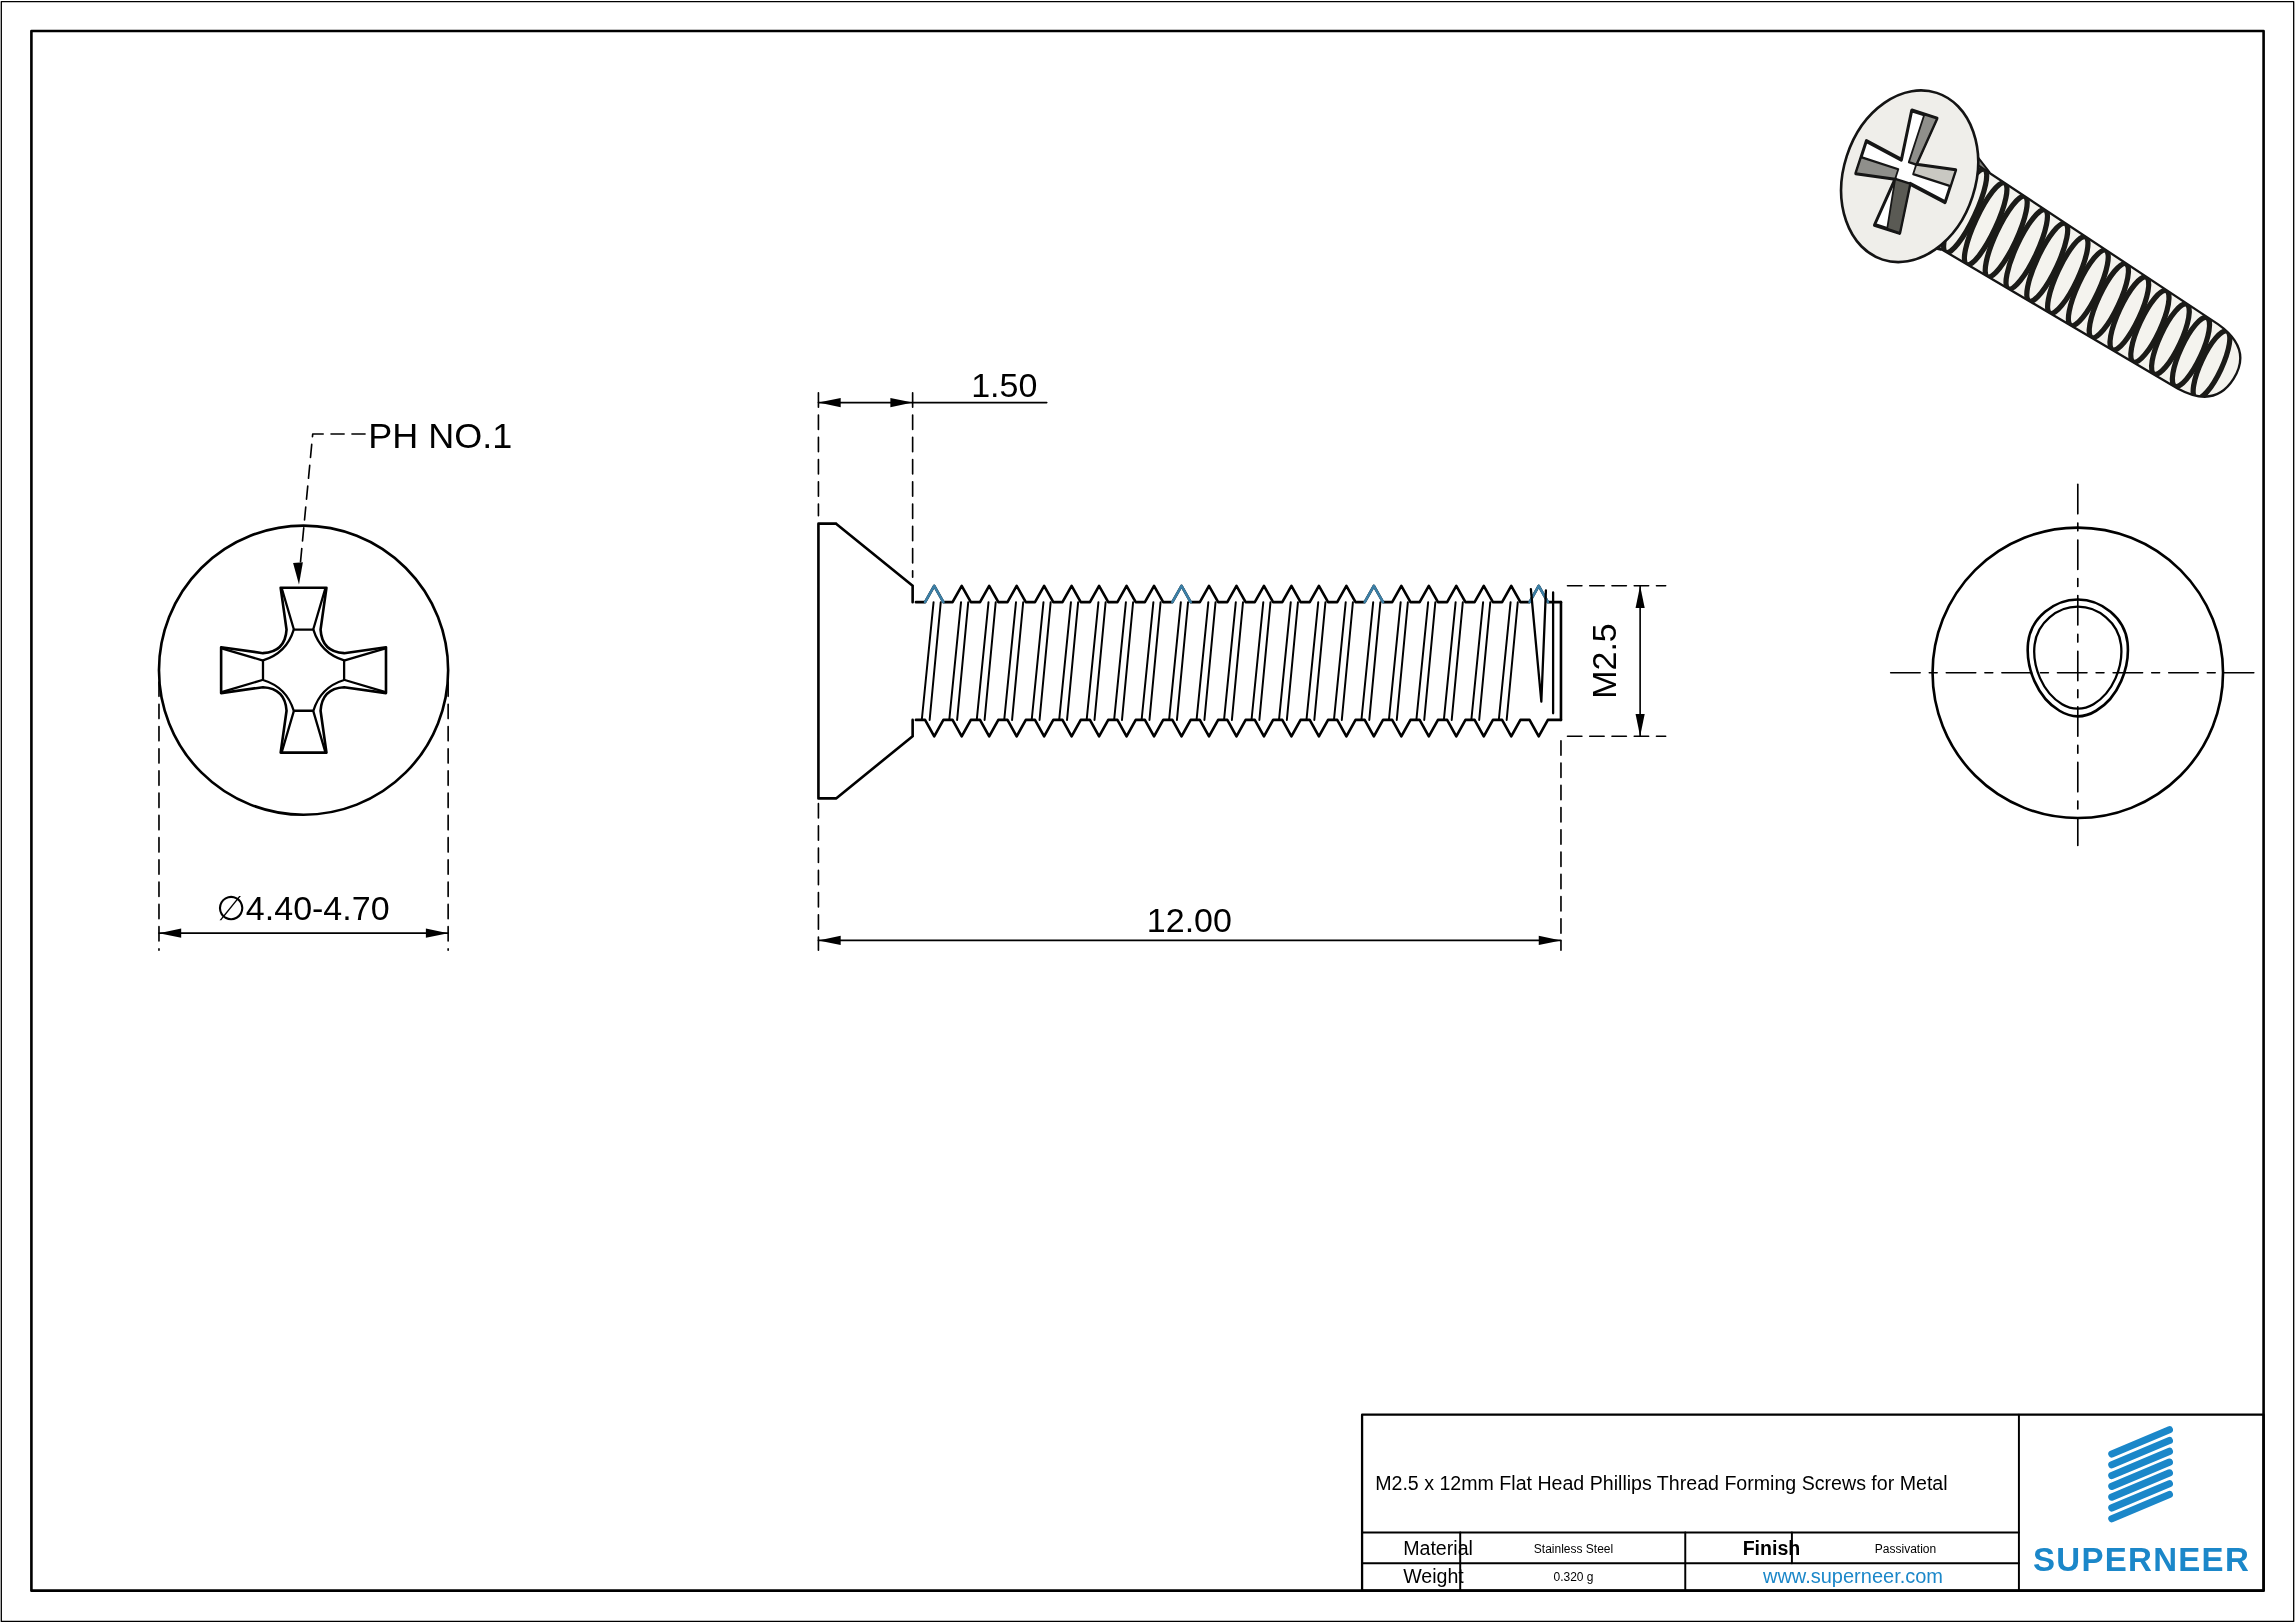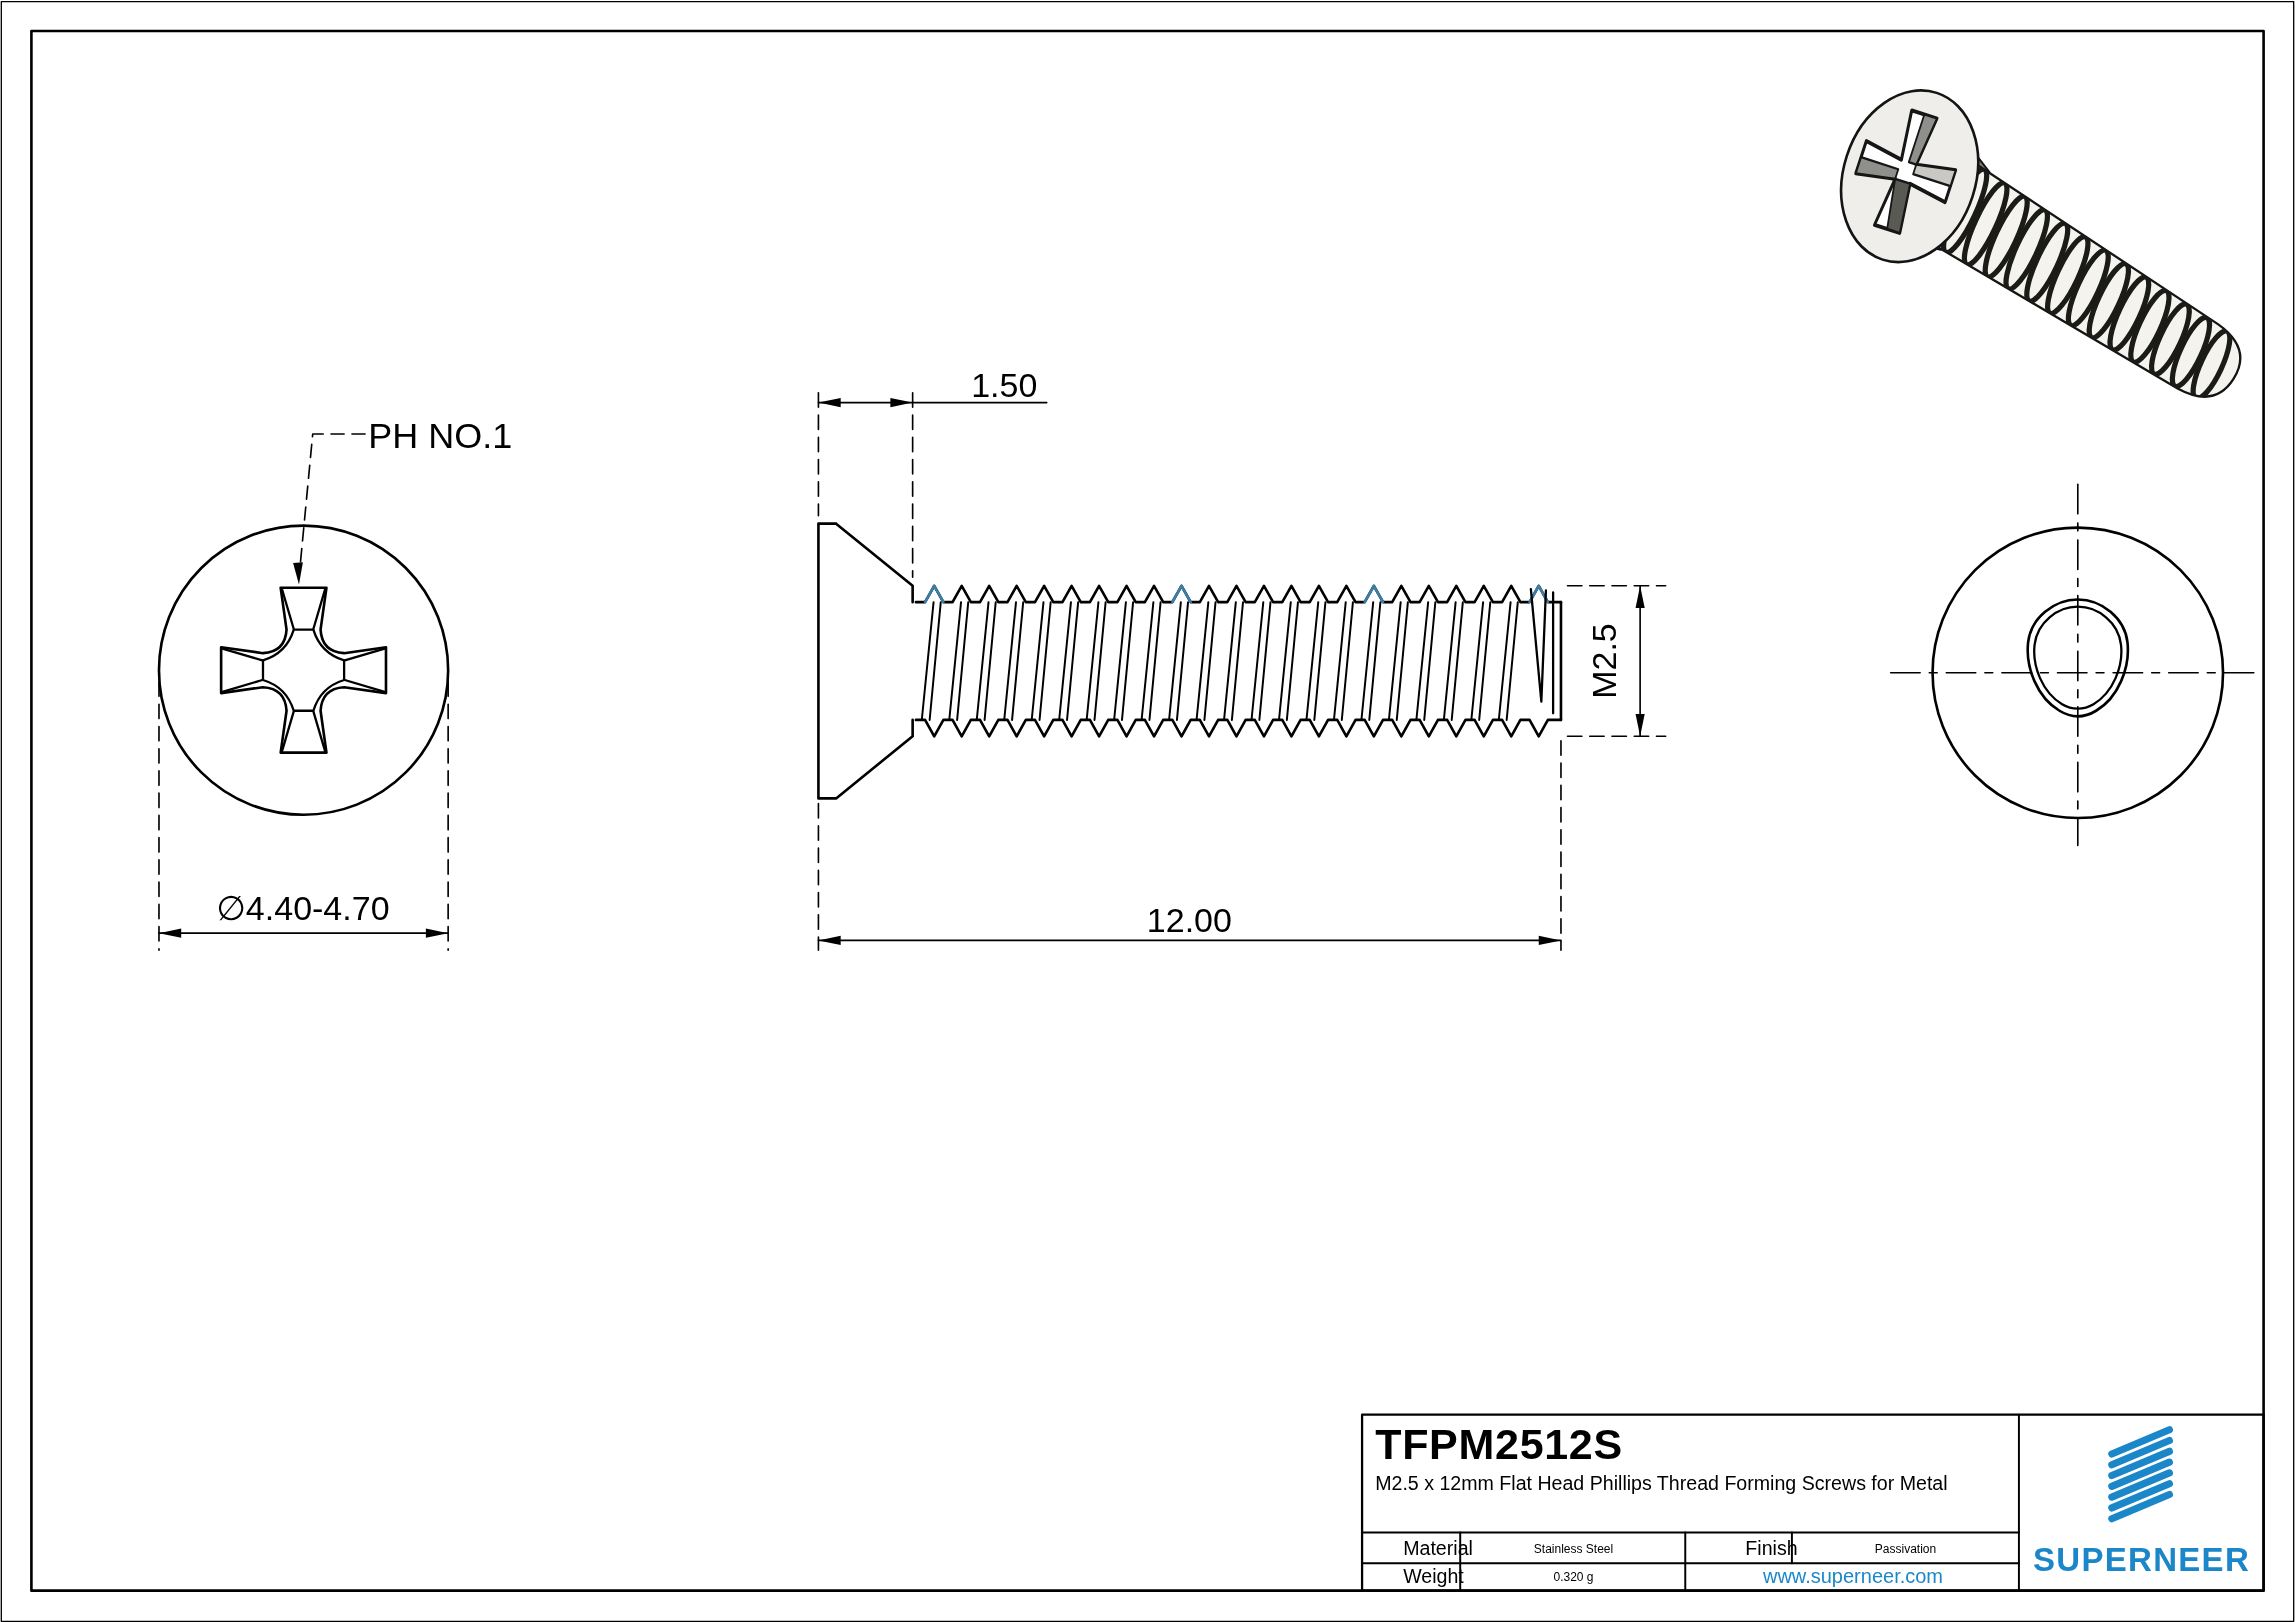--- a/index.html
+++ b/index.html
@@ -142,26 +142,25 @@
 
   <g fill="#000" stroke="none">
     <text x="563" y="684" font-size="55">PH NO.1</text>
     <text x="463" y="1406" font-size="52" text-anchor="middle">∅4.40-4.70</text>
     <text x="1535" y="606" font-size="52" text-anchor="middle">1.50</text>
     <text x="1818" y="1424" font-size="52" text-anchor="middle">12.00</text>
     <text transform="translate(2470,1010) rotate(-90)" font-size="52" text-anchor="middle">M2.5</text>
   </g>
 </svg>
 
-  <div class="tb-text tb-left part-number" style="left:1366px;top:1419px;width:589px;height:50px;">TFPM2512S</div>
   <div class="tb-text tb-left description" style="left:1366px;top:1470px;width:648px;height:26px;">M2.5 x 12mm Flat Head Phillips Thread Forming Screws for Metal</div>
 
   <div class="tb-text tb-left cell-label" style="left:1362px;top:1533px;width:98px;height:31px;">Material</div>
   <div class="tb-text tb-center cell-value" style="left:1461px;top:1533px;width:225px;height:31px;">Stainless Steel</div>
-  <div class="tb-text tb-center cell-label" style="left:1686px;top:1533px;width:107px;height:31px;">Finish</div>
+  <div class="tb-text tb-center cell-label" style="left:1686px;top:1533px;width:107px;height:31px;font-weight:bold;">Finish</div>
   <div class="tb-text tb-center cell-value" style="left:1792px;top:1533px;width:227px;height:31px;">Passivation</div>
 
   <div class="tb-text tb-left cell-label" style="left:1362px;top:1563px;width:98px;height:27.5px;">Weight</div>
   <div class="tb-text tb-center cell-value" style="left:1461px;top:1563px;width:225px;height:27.5px;">0.320 g</div>
   <div class="tb-text tb-center website" style="left:1686px;top:1563px;width:334px;height:27.5px;color:#1b87c9;">www.superneer.com</div>
 
   <div class="tb-text tb-center brand-name" style="left:2019px;top:1544px;width:245px;height:31px;color:#1b87c9;">SUPERNEER</div>
 </div>
 
 

